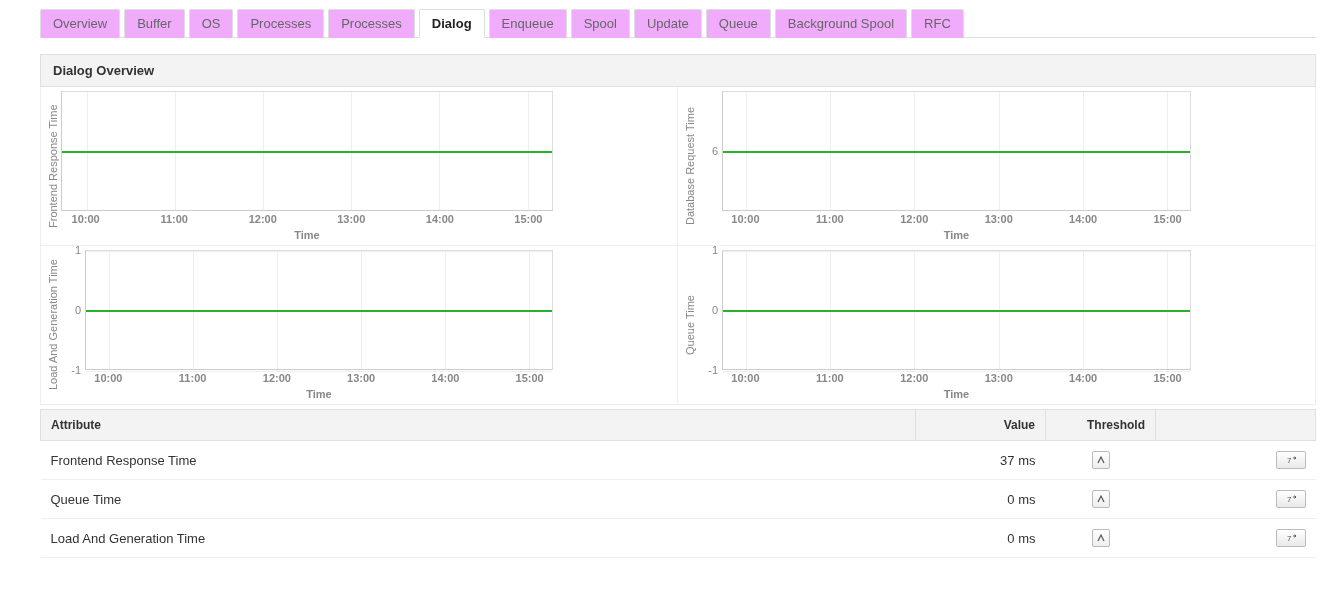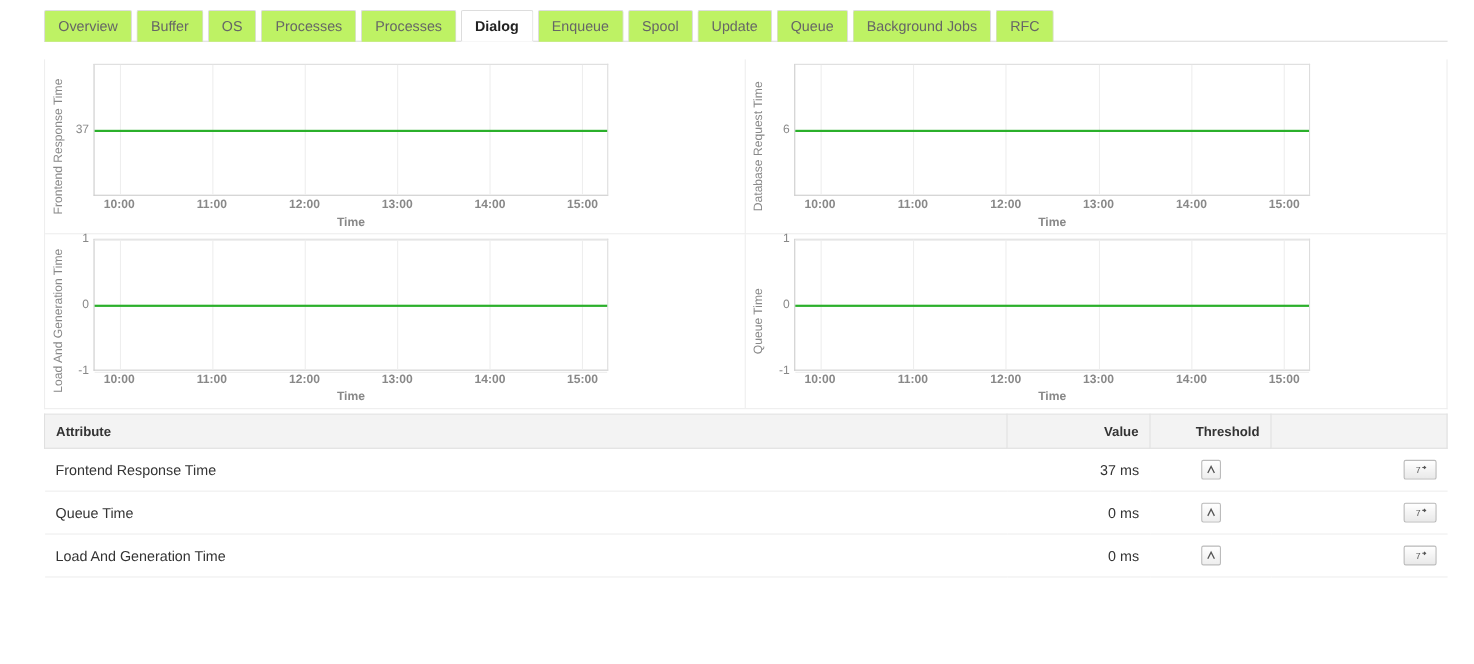--- a/index.html
+++ b/index.html
@@ -14,21 +14,21 @@
 
   
   .tabs {
     display: flex;
     gap: 4px;
     border-bottom: 1px solid #ddd;
     padding-bottom: 0;
     margin-bottom: 16px;
   }
   .tab {
-    background: #bef264;
+    background: #f0abfc;
     border: 1px solid #ddd;
     border-bottom: none;
     padding: 6px 12px;
     color: #666;
     font-size: 13px;
     cursor: pointer;
     border-radius: 2px 2px 0 0;
     position: relative;
     top: 1px;
   }
@@ -201,31 +201,29 @@
       <div class="tab">Overview</div>
       <div class="tab">Buffer</div>
       <div class="tab">OS</div>
       <div class="tab">Processes</div>
       <div class="tab">Processes</div>
       <div class="tab active">Dialog</div>
       <div class="tab">Enqueue</div>
       <div class="tab">Spool</div>
       <div class="tab">Update</div>
       <div class="tab">Queue</div>
-      <div class="tab">Background Jobs</div>
+      <div class="tab">Background Spool</div>
       <div class="tab">RFC</div>
     </div>
 
+  <div class="panel-header">Dialog Overview</div>
 
   <div class="charts" id="charts-grid">
       <div class="chart-cell">
         <div class="ylabel">Frontend Response Time</div>
-        <div class="ytick-col">
-          <span class="ytick" style="top: 60px;">37</span>
-        </div>
         <div class="plot-col">
           <div class="plot-area">
             <div class="grid-line-h" style="top: 60px;"></div>
             <div class="grid-line-v" style="left: 5%;"></div>
             <div class="grid-line-v" style="left: 23%;"></div>
             <div class="grid-line-v" style="left: 41%;"></div>
             <div class="grid-line-v" style="left: 59%;"></div>
             <div class="grid-line-v" style="left: 77%;"></div>
             <div class="grid-line-v" style="left: 95%;"></div>
             <div class="data-line" style="top: 59px;"></div>

